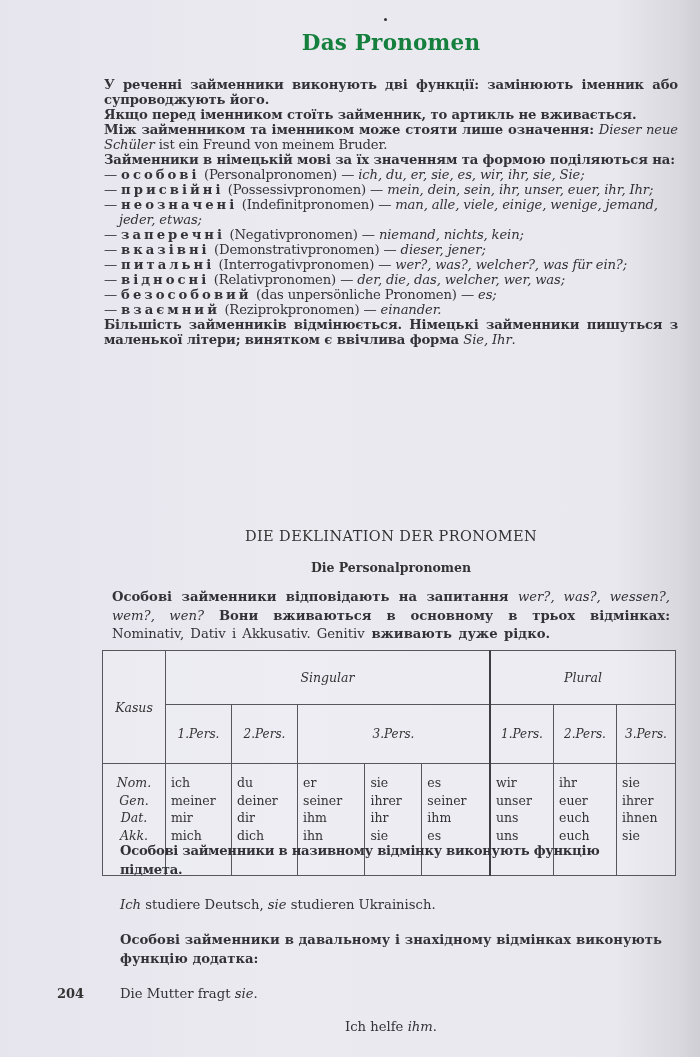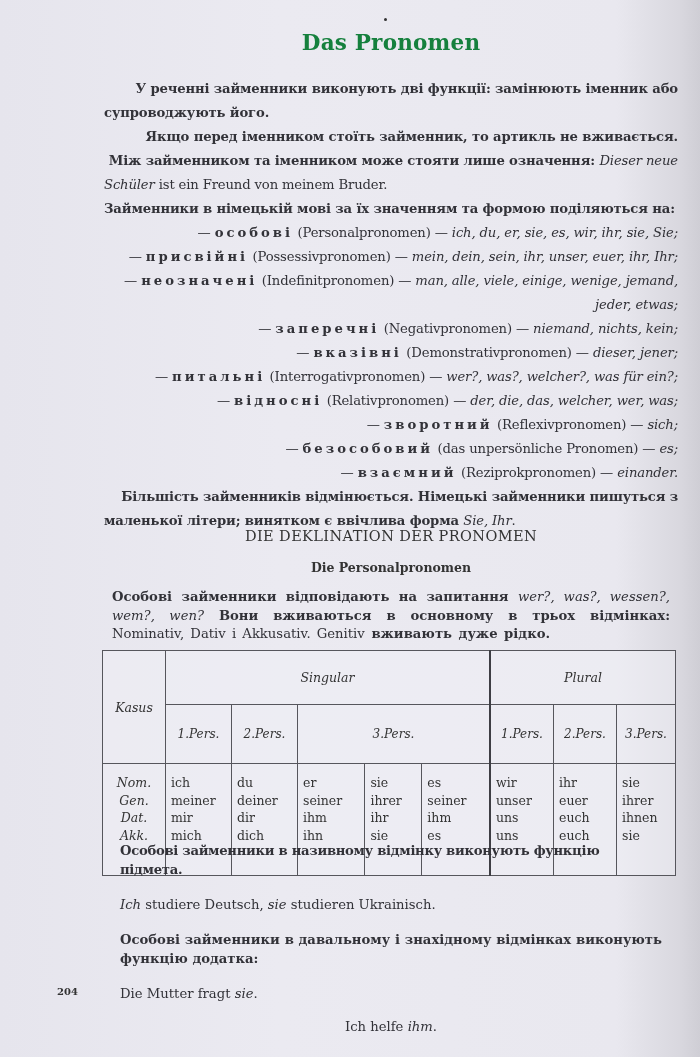--- a/index.html
+++ b/index.html
@@ -11,24 +11,24 @@
       position: relative;
     }
     .dot { position: absolute; left: 384px; top: 18px; width: 3px; height: 3px; background: #333; border-radius: 50%; }
     h1 {
       position: absolute; left: 104px; width: 574px; top: 30px; margin: 0;
       text-align: center; font-size: 21.5px; font-weight: bold; color: #15803d;
       letter-spacing: 0.2px;
     }
     .body-text {
       position: absolute; left: 104px; width: 574px; top: 77px;
-      font-size: 13.2px; line-height: 24px; font-weight: bold; color: #323238;
+      font-size: 13.2px; line-height: 15px; font-weight: bold; color: #323238;
       letter-spacing: -0.15px;
     }
-    .body-text p { margin: 0; text-align: right; }
+    .body-text p { margin: 0; }
     .justify { text-align: justify; text-align-last: left; }
     i, .it { font-style: italic; font-weight: normal; }
     .lat { font-weight: normal; }
     .spaced { letter-spacing: 3px; font-weight: bold; }
     .list-item { padding-left: 15px; text-indent: -15px; }
     .section-title {
       position: absolute; left: 104px; width: 574px; top: 528px;
       text-align: center; font-size: 14.5px; font-weight: normal; letter-spacing: 0.4px; color: #333;
     }
     .sub-title {
@@ -55,21 +55,21 @@
     .data-row td { height: 91px; vertical-align: top; padding-top: 12px; line-height: 17.5px; }
     .cases { font-style: italic; text-align: center; line-height: 17.5px; }
     .cell-list { display: block; }
     .after-table {
       position: absolute; left: 104px; width: 574px; top: 825px;
       font-size: 13.2px; color: #323238;
     }
     .after-table p { margin: 16px; line-height: 19px; }
     .bold { font-weight: bold; }
     .page-num {
-      position: absolute; left: 57px; top: 986px; font-size: 10px; font-weight: bold; color: #333;
+      position: absolute; left: 57px; top: 986px; font-size: 13px; font-weight: bold; color: #333;
     }
   </style>
 </head>
 <body>
 
 <div class="dot"></div>
 
 <h1>Das Pronomen</h1>
 
 <div class="body-text">
@@ -79,21 +79,20 @@
   <p class="justify">Займенники в німецькій мові за їх значенням та формою поділяються на:</p>
 
   <div>
     <p class="list-item"><span class="lat">— </span><span class="spaced">особові</span> <span class="lat">(Personalpronomen)</span><span class="lat"> — </span><i>ich, du, er, sie, es, wir, ihr, sie, Sie;</i></p>
     <p class="list-item"><span class="lat">— </span><span class="spaced">присвійні</span> <span class="lat">(Possessivpronomen)</span><span class="lat"> — </span><i>mein, dein, sein, ihr, unser, euer, ihr, Ihr;</i></p>
     <p class="list-item"><span class="lat">— </span><span class="spaced">неозначені</span> <span class="lat">(Indefinitpronomen)</span><span class="lat"> — </span><i>man, alle, viele, einige, wenige, jemand, jeder, etwas;</i></p>
     <p class="list-item"><span class="lat">— </span><span class="spaced">заперечні</span> <span class="lat">(Negativpronomen)</span><span class="lat"> — </span><i>niemand, nichts, kein;</i></p>
     <p class="list-item"><span class="lat">— </span><span class="spaced">вказівні</span> <span class="lat">(Demonstrativpronomen)</span><span class="lat"> — </span><i>dieser, jener;</i></p>
     <p class="list-item"><span class="lat">— </span><span class="spaced">питальні</span> <span class="lat">(Interrogativpronomen)</span><span class="lat"> — </span><i>wer?, was?, welcher?, was für ein?;</i></p>
     <p class="list-item"><span class="lat">— </span><span class="spaced">відносні</span> <span class="lat">(Relativpronomen)</span><span class="lat"> — </span><i>der, die, das, welcher, wer, was;</i></p>
-    <p class="list-item"><span class="lat">— </span><span class="spaced">зворотний</span> <span class="lat">(Reflexivpronomen)</span><span class="lat"> — </span><i>sich;</i></p>
     <p class="list-item"><span class="lat">— </span><span class="spaced">безособовий</span> <span class="lat">(das unpersönliche Pronomen)</span><span class="lat"> — </span><i>es;</i></p>
     <p class="list-item"><span class="lat">— </span><span class="spaced">взаємний</span> <span class="lat">(Reziprokpronomen)</span><span class="lat"> — </span><i>einander.</i></p>
   </div>
 
   <p class="justify"><span>Більшість займенників відмінюється. Німецькі займенники пишуться з маленької літери; винятком є ввічлива форма </span><i>Sie, Ihr</i><span class="lat">.</span></p>
 </div>
 
 <div class="section-title">DIE DEKLINATION DER PRONOMEN</div>
 <div class="sub-title">Die Personalpronomen</div>
 

